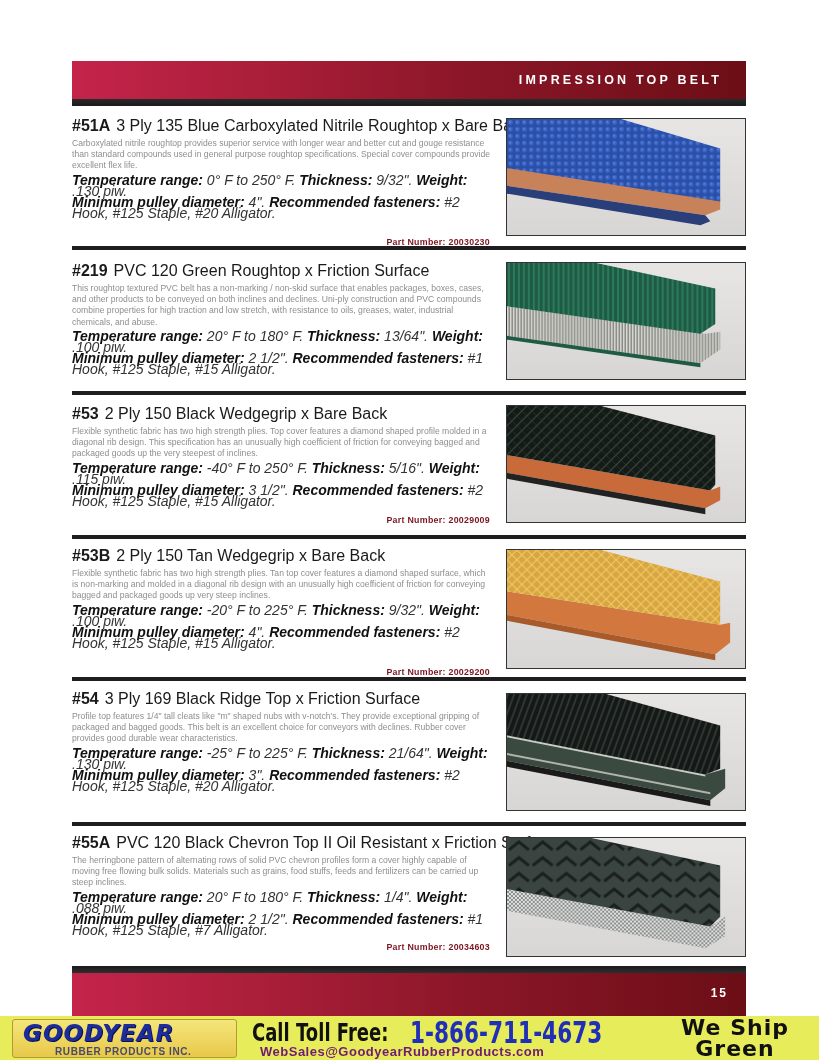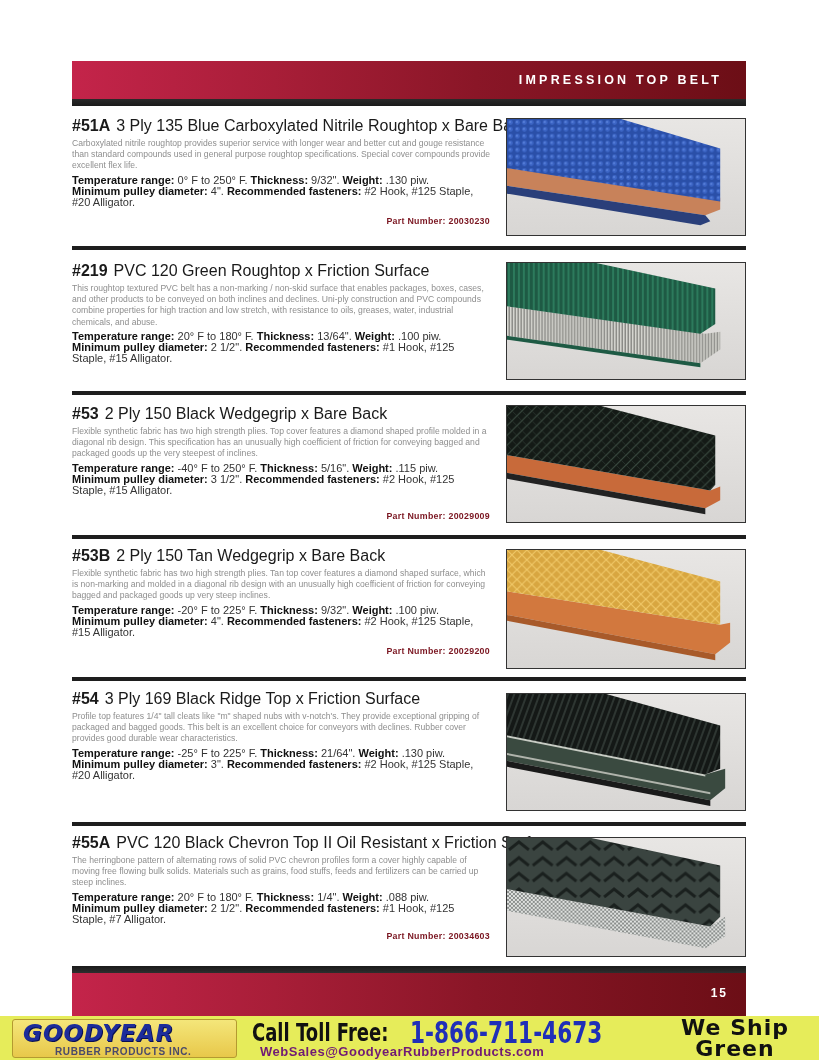--- a/index.html
+++ b/index.html
@@ -19,23 +19,23 @@
       color: #ffffff; font-weight: bold; font-size: 12.5px; letter-spacing: 3.2px;
     }
 
     .section { position: absolute; left: 72px; width: 674px; }
     .divider { position: absolute; left: 72px; width: 674px; height: 4px; background: #1e1e1e; }
 
     .text-col { position: absolute; left: 0; top: 0; width: 418px; }
     .title { font-size: 16px; color: #1a1a1a; white-space: nowrap; }
     .title .code { font-weight: bold; margin-right: 6px; }
     .desc { font-size: 8.6px; line-height: 11.2px; color: #8e8e8e; margin-top: 3px; }
-    .spec { font-size: 11px; line-height: 11.2px; color: #333; margin-top: 3px; }
+    .spec { font-size: 14px; line-height: 11.2px; color: #333; margin-top: 3px; font-style: italic; }
     .spec b { color: #111; }
-    .part { text-align: right; font-size: 8.8px; font-weight: bold; color: #7a1520; letter-spacing: 0.3px; margin-top: 8px; }
+    .part { text-align: right; font-size: 8.8px; font-weight: bold; color: #7a1520; letter-spacing: 0.3px; margin-top: 18px; }
 
     .photo {
       position: absolute; left: 434px; width: 240px;
       border: 1px solid #333; background: linear-gradient(180deg, #e8e6e4, #d8d6d4);
       overflow: hidden;
     }
     .photo svg { display: block; width: 100%; height: 100%; }
 
     .footer-band {
       position: absolute; left: 72px; top: 966px; width: 674px; height: 50px;
@@ -150,21 +150,21 @@
 <div class="divider" style="top:391px;"></div>
 
 <div class="section" style="top:405px;height:128px;">
   <div class="text-col">
     <div class="title"><span class="code">#53</span><span>2 Ply 150 Black Wedgegrip x Bare Back</span></div>
     <div class="desc">Flexible synthetic fabric has two high strength plies. Top cover features a diamond shaped profile molded in a diagonal rib design. This specification has an unusually high coefficient of friction for conveying bagged and packaged goods up the very steepest of inclines.</div>
     <div class="spec">
       <b>Temperature range:</b> <span>-40° F to 250° F.</span> <b>Thickness:</b> <span>5/16".</span> <b>Weight:</b> <span>.115 piw.</span><br>
       <b>Minimum pulley diameter:</b> <span>3 1/2".</span> <b>Recommended fasteners:</b> <span>#2 Hook, #125 Staple, #15 Alligator.</span>
     </div>
-    <div class="part" style="margin-top:15px;"><span>Part Number:</span> <span>20029009</span></div>
+    <div class="part" style="margin-top:8px;"><span>Part Number:</span> <span>20029009</span></div>
   </div>
   <div class="photo" style="top:0px;height:118px;">
     <svg viewBox="0 0 240 118" preserveAspectRatio="none">
       <defs>
         <pattern id="p-diamond-black" width="10" height="10" patternUnits="userSpaceOnUse">
             <rect width="10" height="10" fill="#141a16"></rect>
             <path d="M0,10 L10,0 M-2,2 L2,-2 M8,12 L12,8" stroke="#3a4a40" stroke-width="1.2"></path>
             <path d="M0,0 L10,10" stroke="#26302a" stroke-width="1"></path>
           </pattern>
       </defs>

